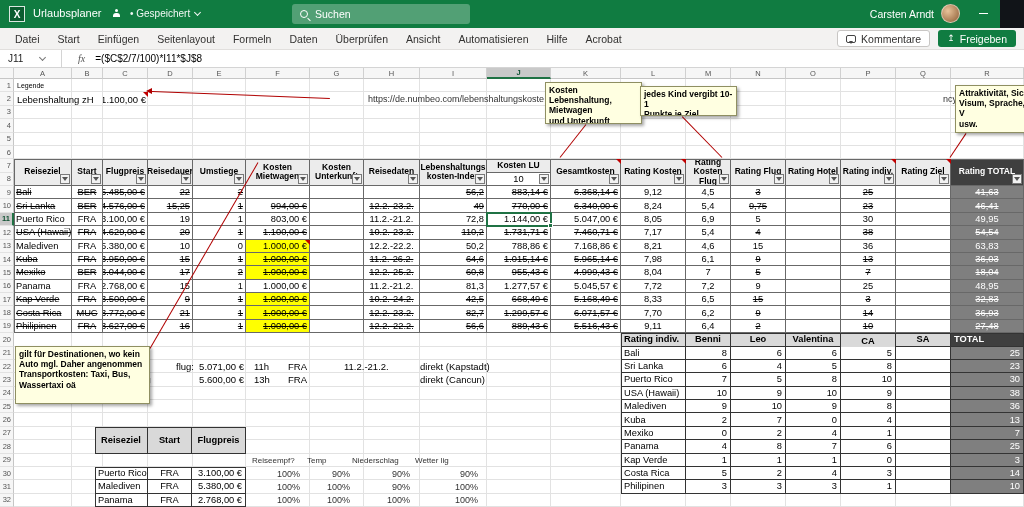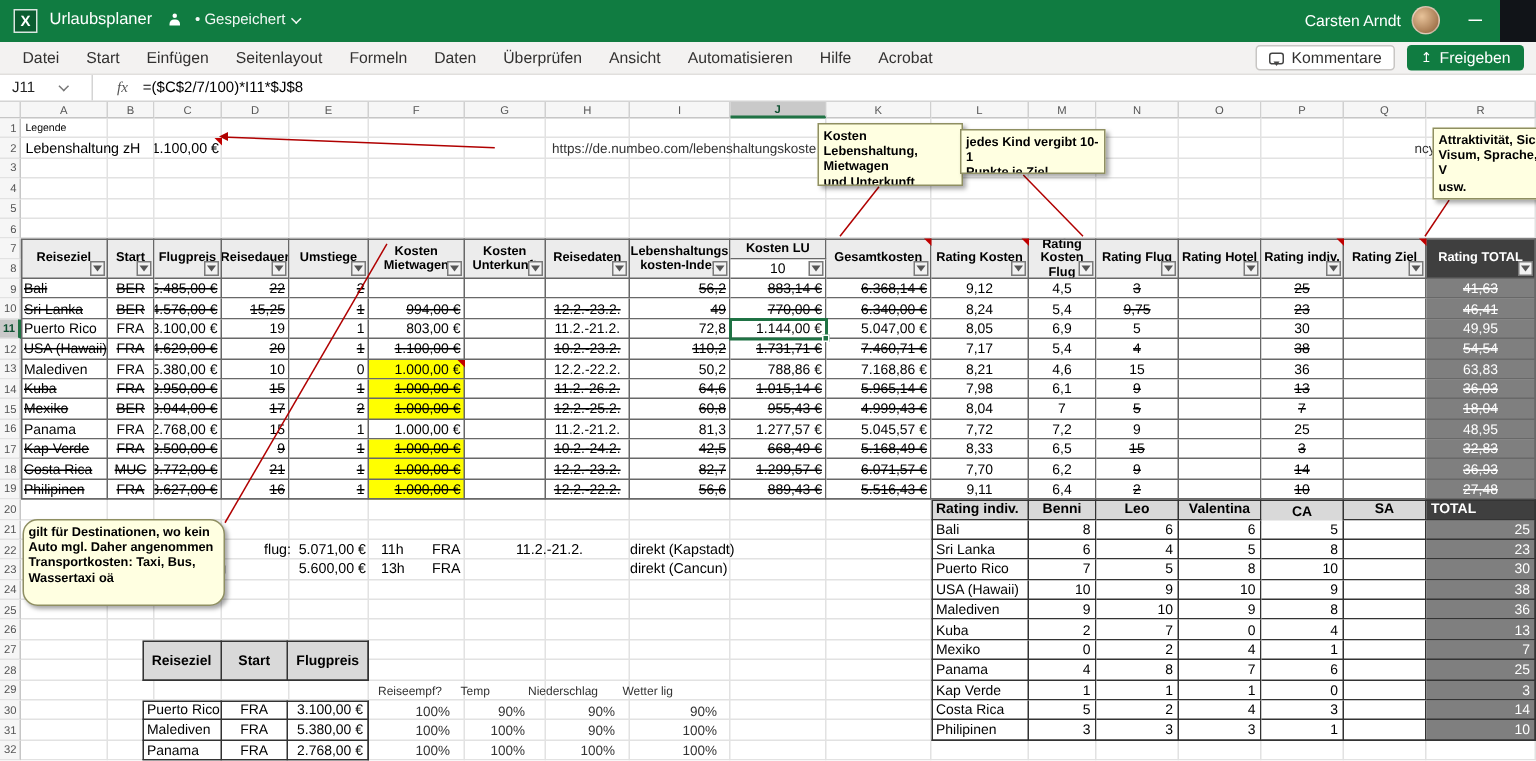--- a/index.html
+++ b/index.html
@@ -78,20 +78,24 @@
 <div id="app">
 
   <div class="titlebar">
     <div class="appicon">X</div>
     <span class="doc-title">Urlaubsplaner</span>
     <span class="people-icon"></span>
     <span class="saved">
         <span>• Gespeichert</span>
         <span class="chev"></span>
       </span>
+    <div class="searchbox">
+      <span class="search-icon"></span>
+      <span>Suchen</span>
+    </div>
     <span class="username">Carsten Arndt</span>
     <div class="avatar"></div>
     <div class="win-min"></div>
     <div class="win-dark"></div>
   </div>
 
   <div class="menubar">
     <div id="menus">
         <span class="menu-item">Datei</span>
         <span class="menu-item">Start</span>
@@ -612,20 +616,20 @@
       <div class="abs cmt" style="left: 891px; top: 159.25px; width: 0px; height: 0px;"></div>
       <div class="abs cmt" style="left: 946px; top: 159.25px; width: 0px; height: 0px;"></div>
       <div class="abs note" style="left: 545px; top: 82px; width: 97px; height: 42px;">Kosten Lebenshaltung,
 Mietwagen
 und Unterkunft</div>
       <div class="abs note" style="left: 640px; top: 86px; width: 97px; height: 30px;">jedes Kind vergibt 10-1
 Punkte je Ziel</div>
       <div class="abs note" style="left: 955px; top: 85px; width: 80px; height: 48px;">Attraktivität, Sich
 Visum, Sprache, V
 usw.</div>
-      <div class="abs note" style="left: 15px; top: 346px; width: 135px; height: 58px; border-radius: 10px;">gilt für Destinationen, wo kein
+      <div class="abs note" style="left: 15px; top: 346px; width: 135px; height: 58px;">gilt für Destinationen, wo kein
 Auto mgl. Daher angenommen
 Transportkosten: Taxi, Bus,
 Wassertaxi oä</div>
       <div class="abs selbox" style="left: 486px; top: 211.75px; width: 66px; height: 15.375px;"></div>
       <div class="abs handle" style="left: 548px; top: 223.125px; width: 5px; height: 5px;"></div>
     </div>
 </div>
 
 </body></html>

